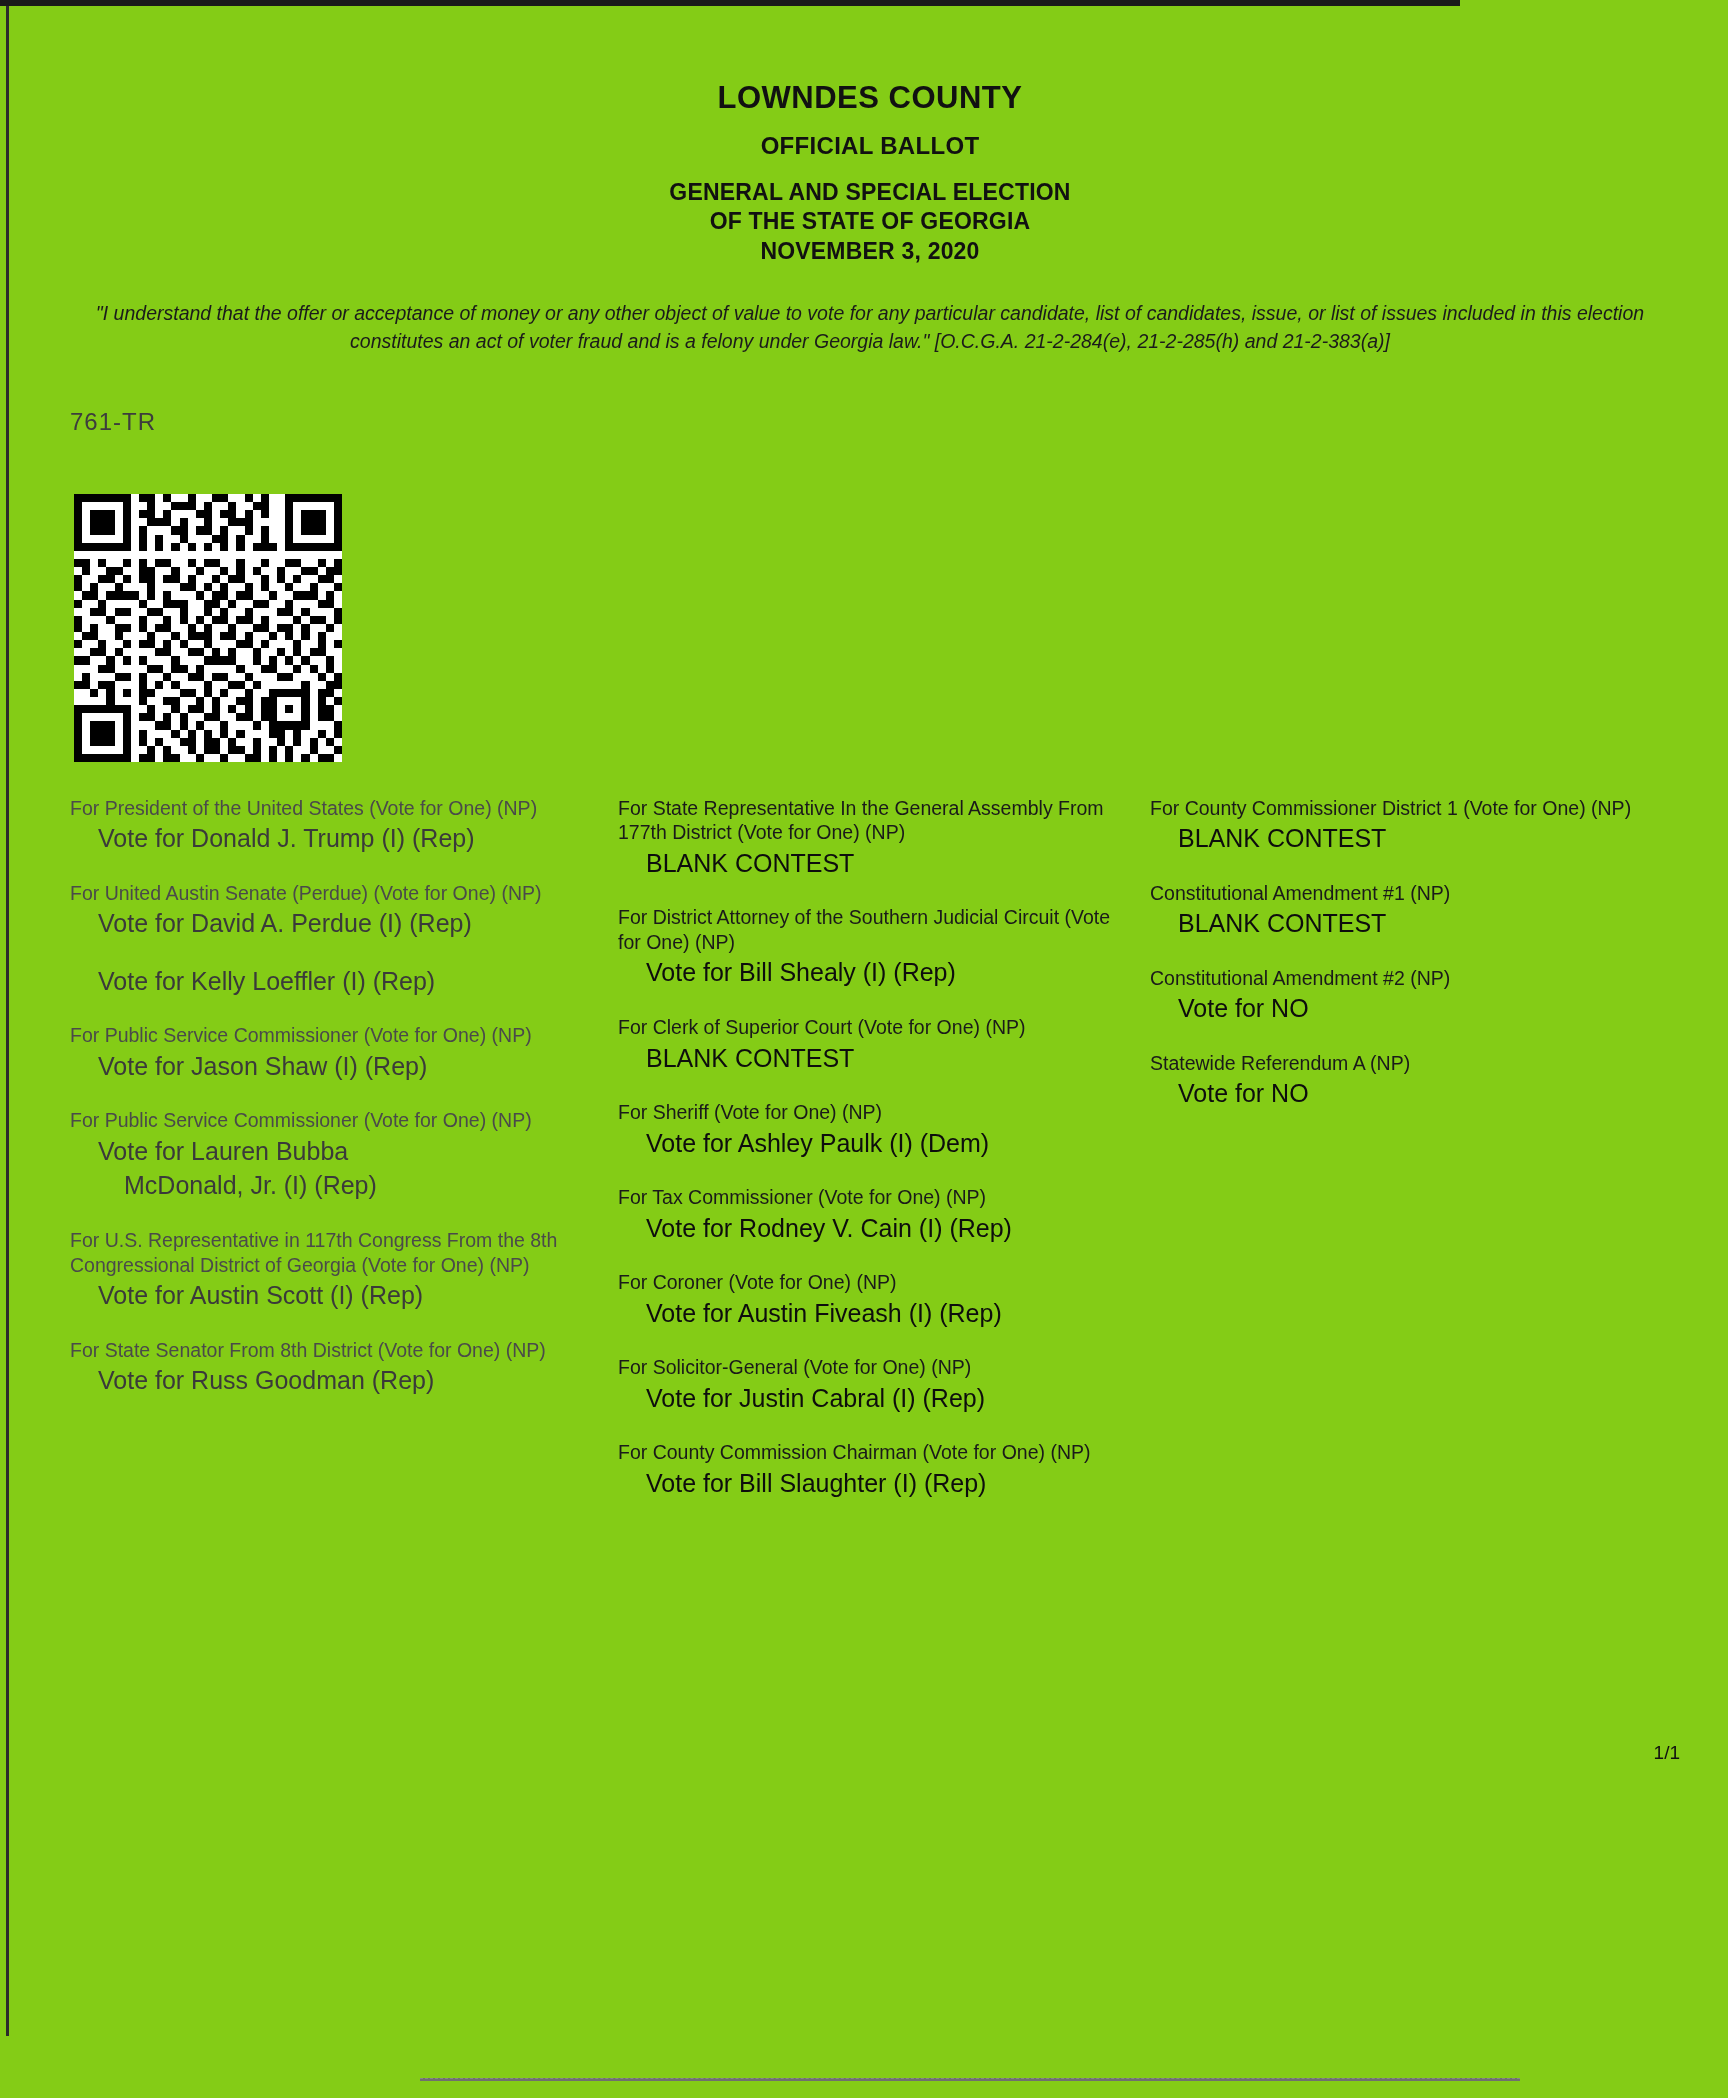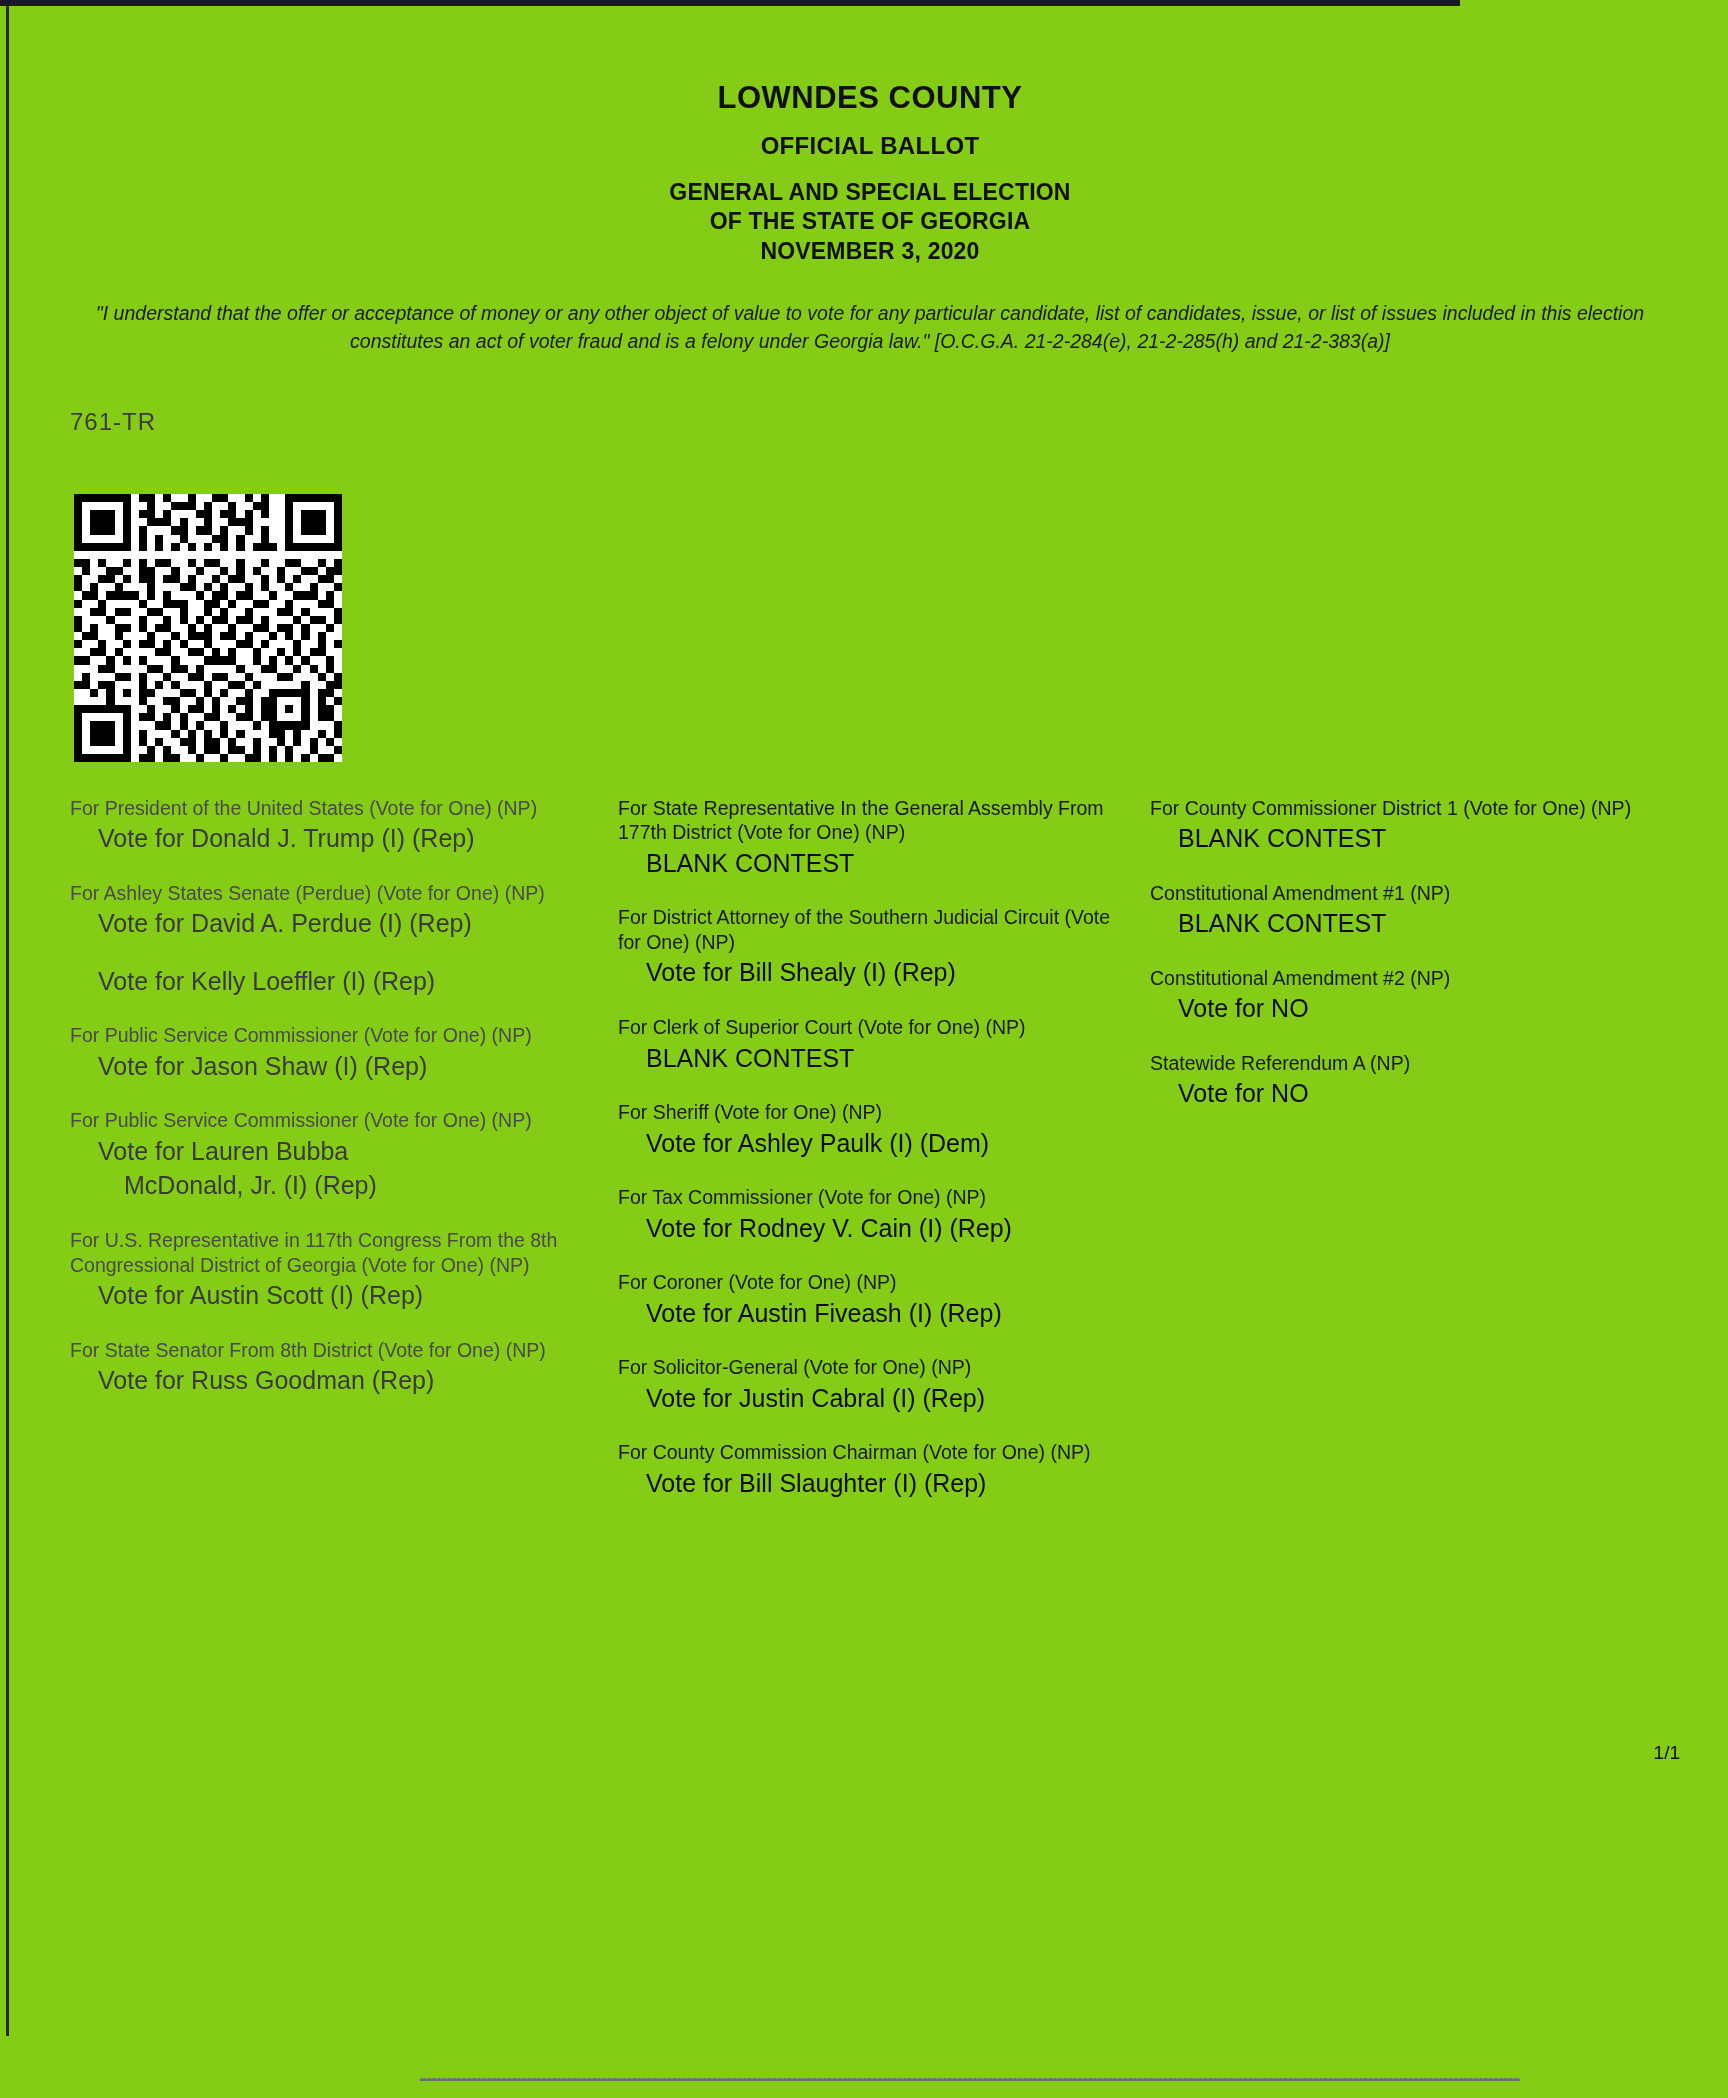--- a/index.html
+++ b/index.html
@@ -477,21 +477,21 @@
     </div>
 
     <div class="columns">
 
       <div class="col col1">
         <div class="contest">
           <div class="contest-title">For President of the United States  (Vote for One) (NP)</div>
           <div class="choice">Vote for Donald J. Trump (I) (Rep)</div>
         </div>
         <div class="contest">
-          <div class="contest-title">For Ashley States Senate (Perdue)  (Vote for One) (NP)</div>
+          <div class="contest-title">For United Austin Senate (Perdue)  (Vote for One) (NP)</div>
           <div class="choice">Vote for David A. Perdue (I) (Rep)</div>
         </div>
         <div class="contest">
           <div class="choice">Vote for Kelly Loeffler (I) (Rep)</div>
         </div>
         <div class="contest">
           <div class="contest-title">For Public Service Commissioner  (Vote for One) (NP)</div>
           <div class="choice">Vote for Jason Shaw (I) (Rep)</div>
         </div>
         <div class="contest">

